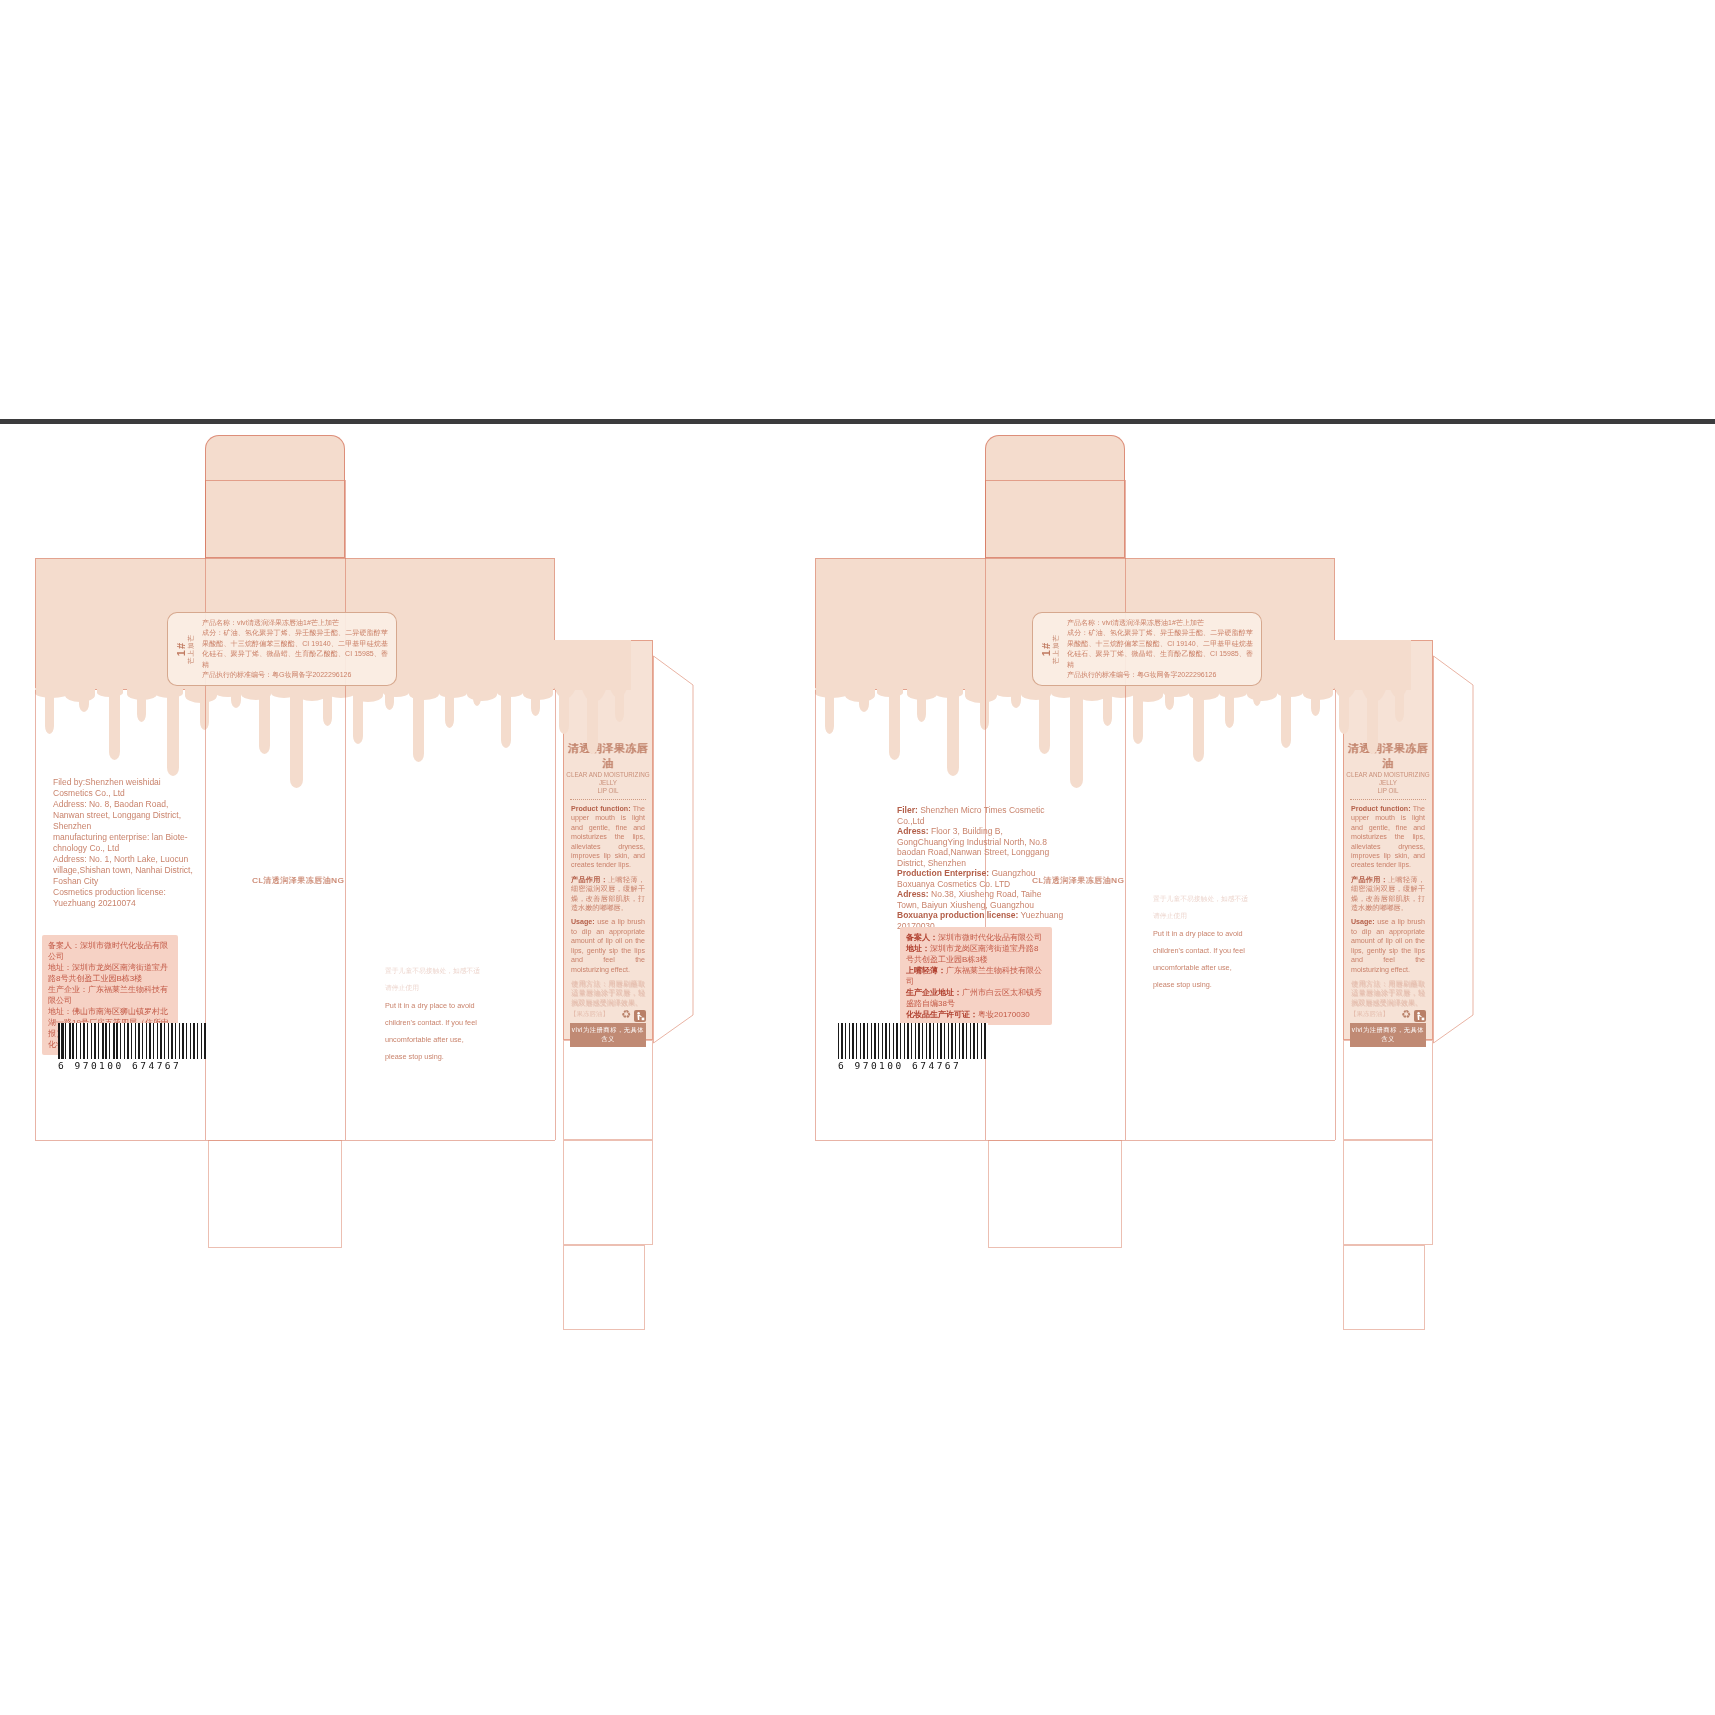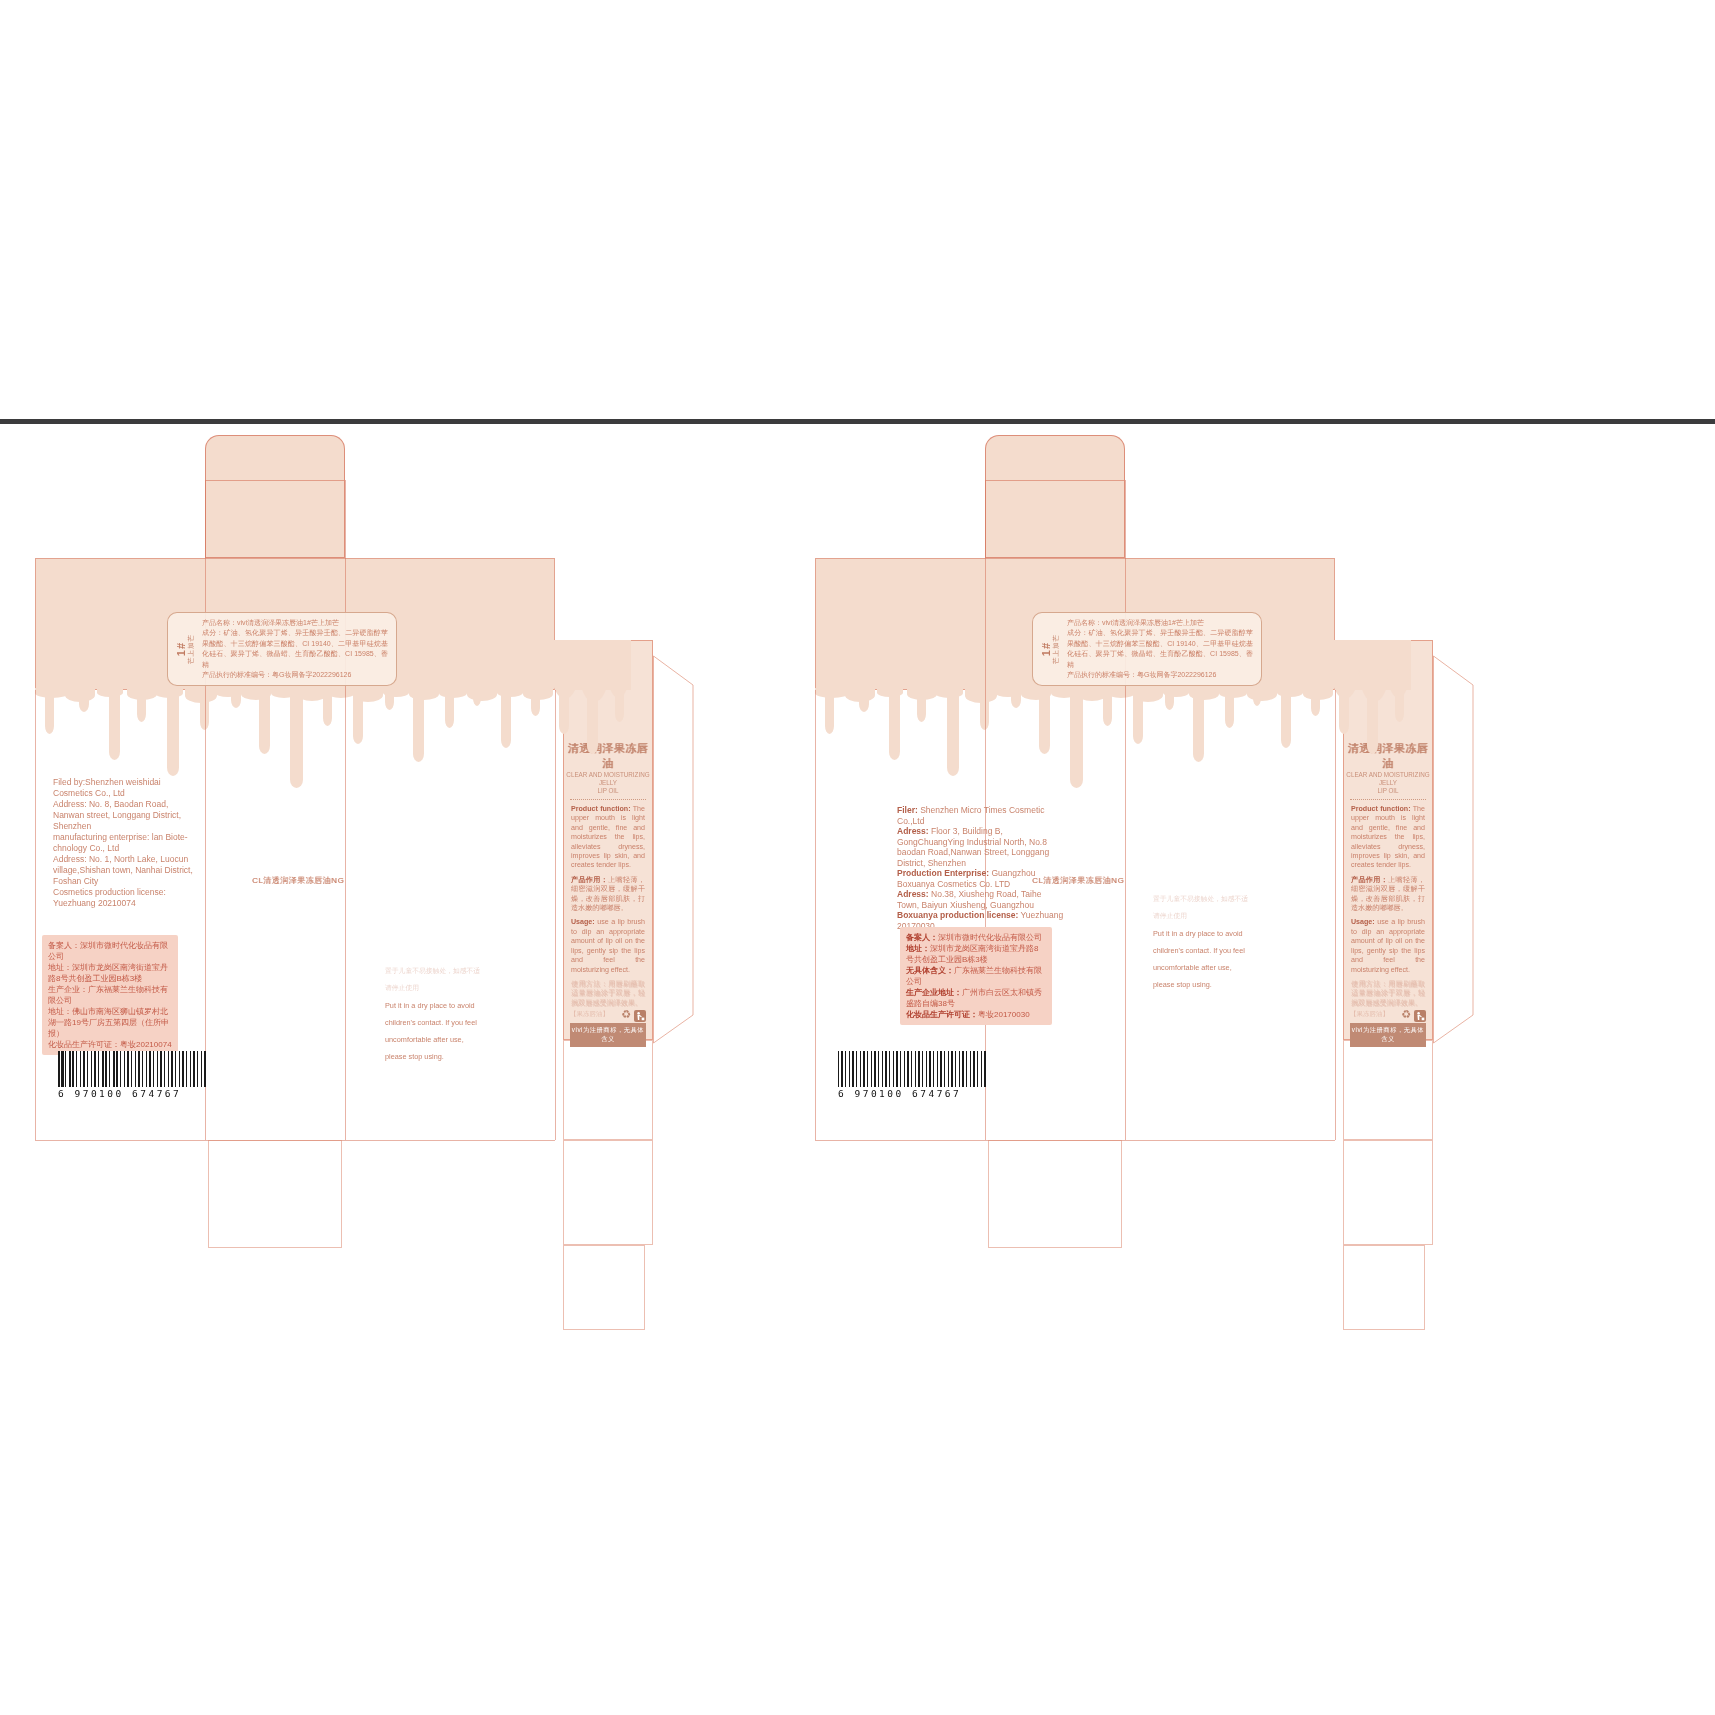--- a/index.html
+++ b/index.html
@@ -36,21 +36,21 @@
   .ingtext{font-size:7px;line-height:10.5px;color:#cb8168;padding:5px 8px 5px 0;text-align:justify;}
 
   .preline{white-space:pre-line;}
   .filing{position:absolute;font-size:8.5px;line-height:11px;color:#c9836c;z-index:4;}
   .filing b,.pinkbox b{color:#b35f49;}
   .fl{margin:0;}
   .pinkbox{position:absolute;background:#f6d2c5;border-radius:2px;padding:5px 6px;box-sizing:border-box;
         font-size:8px;line-height:11px;color:#c35a47;z-index:4;}
   .pinkbox b{color:#b0402f;}
 
-  .barcode{position:absolute;width:150px;z-index:4;margin-top:28px;}
+  .barcode{position:absolute;width:150px;z-index:4;}
   .bars{height:36px;background:repeating-linear-gradient(90deg,#1a1a1a 0 1.5px,#fff 1.5px 3px,
         #1a1a1a 3px 5.5px,#fff 5.5px 7px,#1a1a1a 7px 8px,#fff 8px 11px);}
   .bnum{font-family:"DejaVu Sans Mono",monospace;font-size:9.5px;letter-spacing:2.5px;color:#111;
         margin-top:1px;}
 
   .overlaptext{position:absolute;left:178px;top:450px;width:170px;text-align:center;font-size:8px;
         color:#c9836c;letter-spacing:.5px;z-index:2;
         text-shadow:.6px 0 0 rgba(201,131,108,.6);}
   .warning{position:absolute;font-size:7.3px;line-height:17px;color:#c9836c;z-index:2;}
   .wfaint{opacity:.35;font-size:6.8px;margin-bottom:1px;}
@@ -285,21 +285,21 @@
       <div class="fl"><b>Filer:</b><span> Shenzhen Micro Times Cosmetic Co.,Ltd</span></div>
       <div class="fl"><b>Adress:</b><span> Floor 3, Building B, GongChuangYing Industrial North, No.8 baodan Road,Nanwan Street, Longgang District, Shenzhen</span></div>
       <div class="fl"><b>Production Enterprise:</b><span> Guangzhou Boxuanya Cosmetics Co. LTD</span></div>
       <div class="fl"><b>Adress:</b><span> No.38, Xiusheng Road, Taihe Town, Baiyun Xiusheng, Guangzhou</span></div>
       <div class="fl"><b>Boxuanya production license:</b><span> Yuezhuang 20170030</span></div>
     </div>
 
     <div class="pinkbox" style="left:85px;top:502px;width:152px">
       <div><b>备案人：</b><span>深圳市微时代化妆品有限公司</span></div>
       <div><b>地址：</b><span>深圳市龙岗区南湾街道宝丹路8号共创盈工业园B栋3楼</span></div>
-      <div><b>无具体含义：</b><span>广东福莱兰生物科技有限公司</span></div>
+      <div><b>上嘴轻薄：</b><span>广东福莱兰生物科技有限公司</span></div>
       <div><b>生产企业地址：</b><span>广州市白云区太和镇秀盛路自编38号</span></div>
       <div><b>化妆品生产许可证：</b><span>粤妆20170030</span></div>
     </div>
 
     <div class="barcode" style="left:23px;top:598px">
       <div class="bars"></div>
       <div class="bnum">6 970100 674767</div>
     </div>
 
     <div class="overlaptext">CL清透润泽果冻唇油NG</div>

